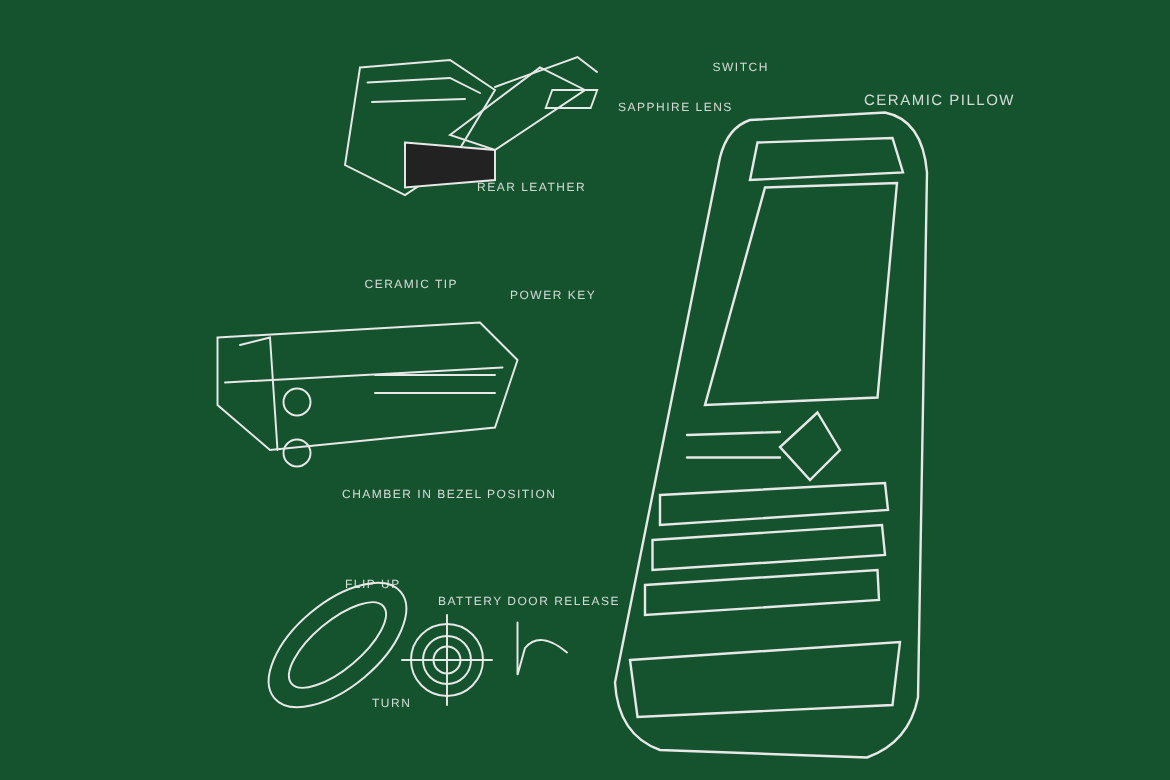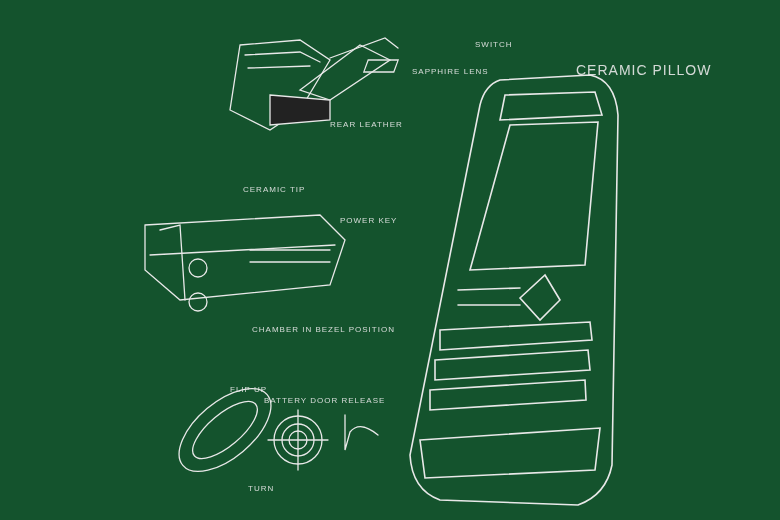--- a/index.html
+++ b/index.html
@@ -50,21 +50,21 @@
     <path d="M458 290 L520 288 M458 305 L520 305"></path>
     <path d="M440 330 L590 322 L592 340 L440 350 Z"></path>
     <path d="M435 360 L588 350 L590 370 L435 380 Z"></path>
     <path d="M430 390 L585 380 L586 400 L430 410 Z"></path>
     <path d="M420 440 L600 428 L595 470 L425 478 Z"></path>
   </g>
 </svg>
 
 <div class="note" style="left:475px;top:40px">Switch</div>
 <div class="note" style="left:412px;top:67px">Sapphire lens</div>
-<div class="note" style="left:330px;top:120px">Rear leather</div>
-<div class="note" style="left:576px;top:62px;font-size:14px">Ceramic pillow</div>
+<div class="note" style="left:318px;top:120px">Rear leather</div>
+<div class="note" style="left:576px;top:62px;font-size:10px">Ceramic pillow</div>
 <div class="note" style="left:243px;top:185px">Ceramic tip</div>
-<div class="note" style="left:340px;top:216px">Power key</div>
-<div class="note" style="left:252px;top:325px">Chamber in bezel position</div>
+<div class="note" style="left:340px;top:192px">Power key</div>
+<div class="note" style="left:228px;top:325px">Chamber in bezel position</div>
 <div class="note" style="left:230px;top:385px">Flip up</div>
-<div class="note" style="left:248px;top:484px">Turn</div>
-<div class="note" style="left:264px;top:396px">Battery door release</div>
+<div class="note" style="left:248px;top:464px">Turn</div>
+<div class="note" style="left:292px;top:396px">Battery door release</div>
 </div>
 
 </body></html>

